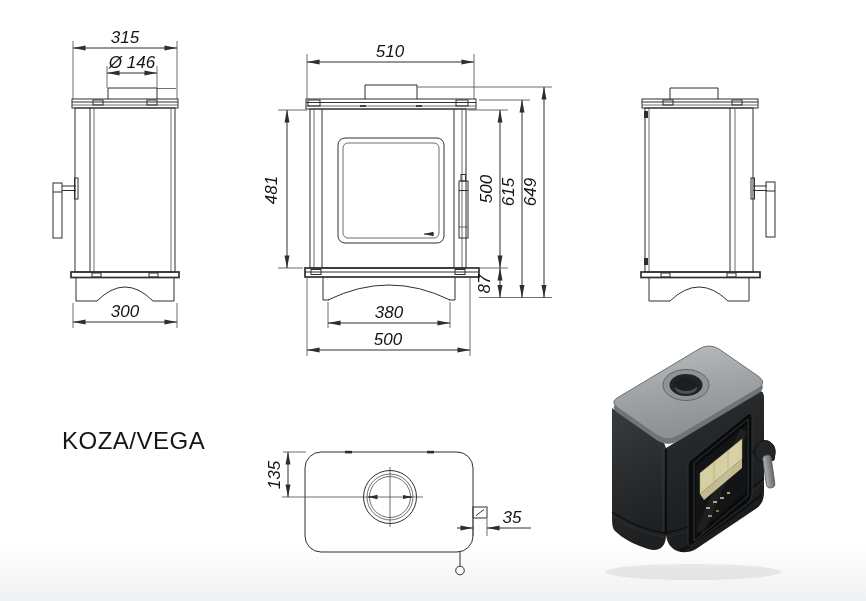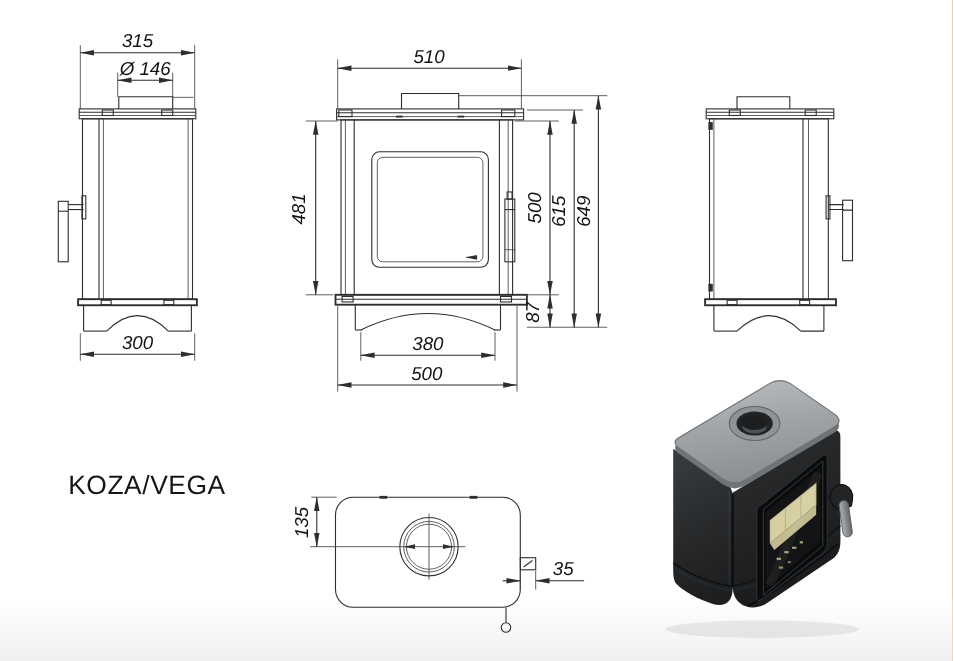--- a/index.html
+++ b/index.html
@@ -1,16 +1,16 @@
 <!DOCTYPE html>
 <html><head>
 <meta charset="utf-8">
 <style>
   html,body{margin:0;padding:0;background:#fff;}
-  .sheet{position:relative;width:866px;height:601px;background:#a16207;overflow:hidden;}
+  .sheet{position:relative;width:866px;height:601px;background:#f97316;overflow:hidden;}
   svg{display:block;}
   .ln{stroke:#2e2e2e;stroke-width:1;fill:none;}
   .ln2{stroke:#2e2e2e;stroke-width:1.7;fill:none;}
   .thin{stroke:#4a4a4a;stroke-width:0.8;fill:none;}
   .dimln{stroke:#2e2e2e;stroke-width:1;fill:none;}
   .dim-text{font:italic 17px "Liberation Sans", sans-serif;fill:#141414;text-anchor:middle;}
   .title-text{font:24px "Liberation Sans", sans-serif;fill:#161616;letter-spacing:.5px;}
   .blk{fill:#2e2e2e;stroke:none;}
 </style>
 </head>

